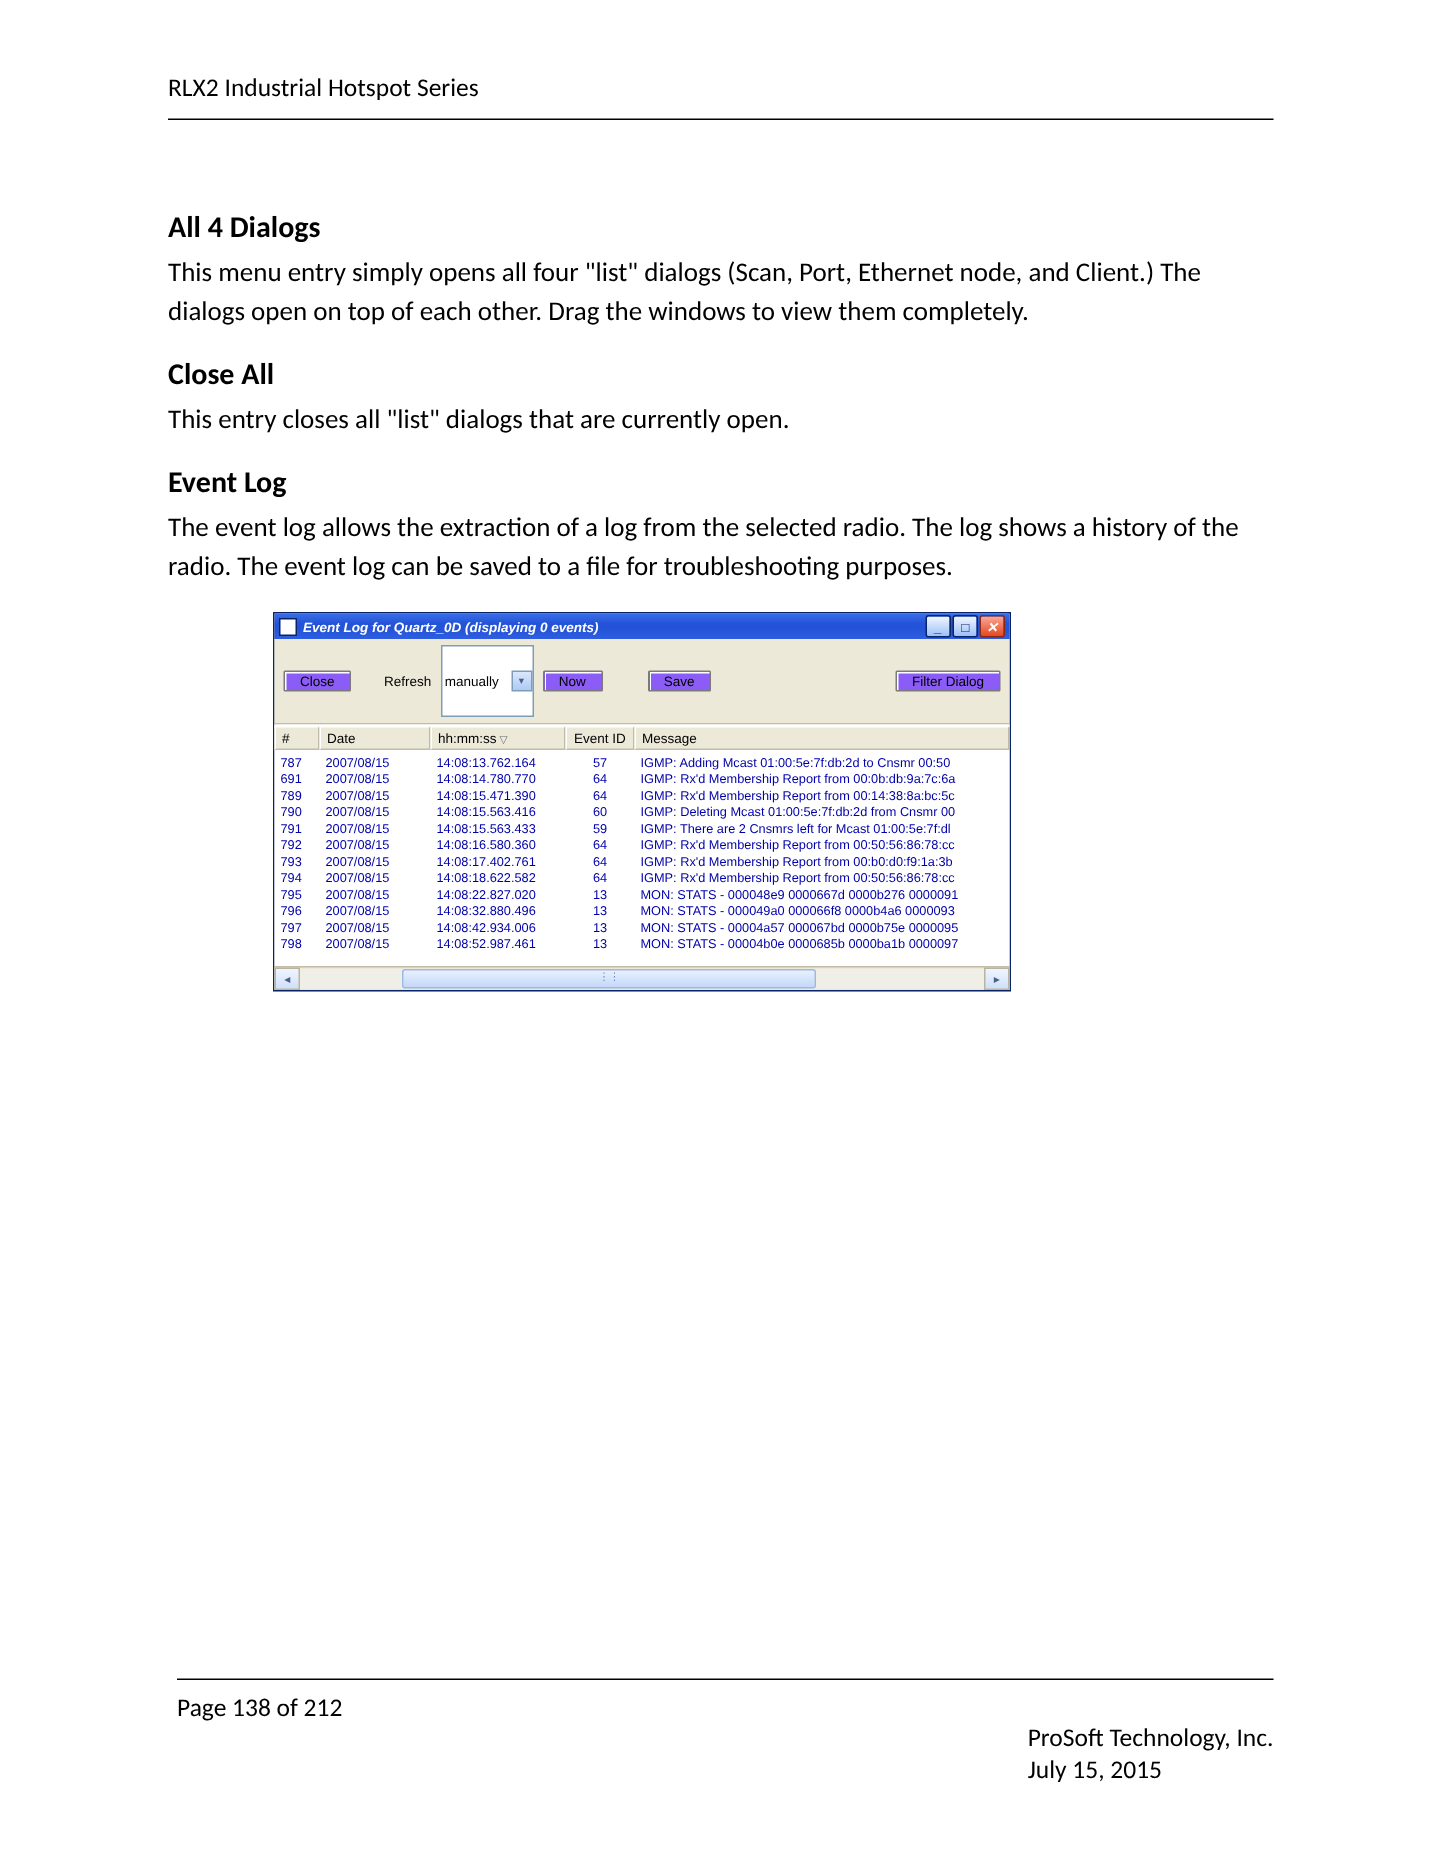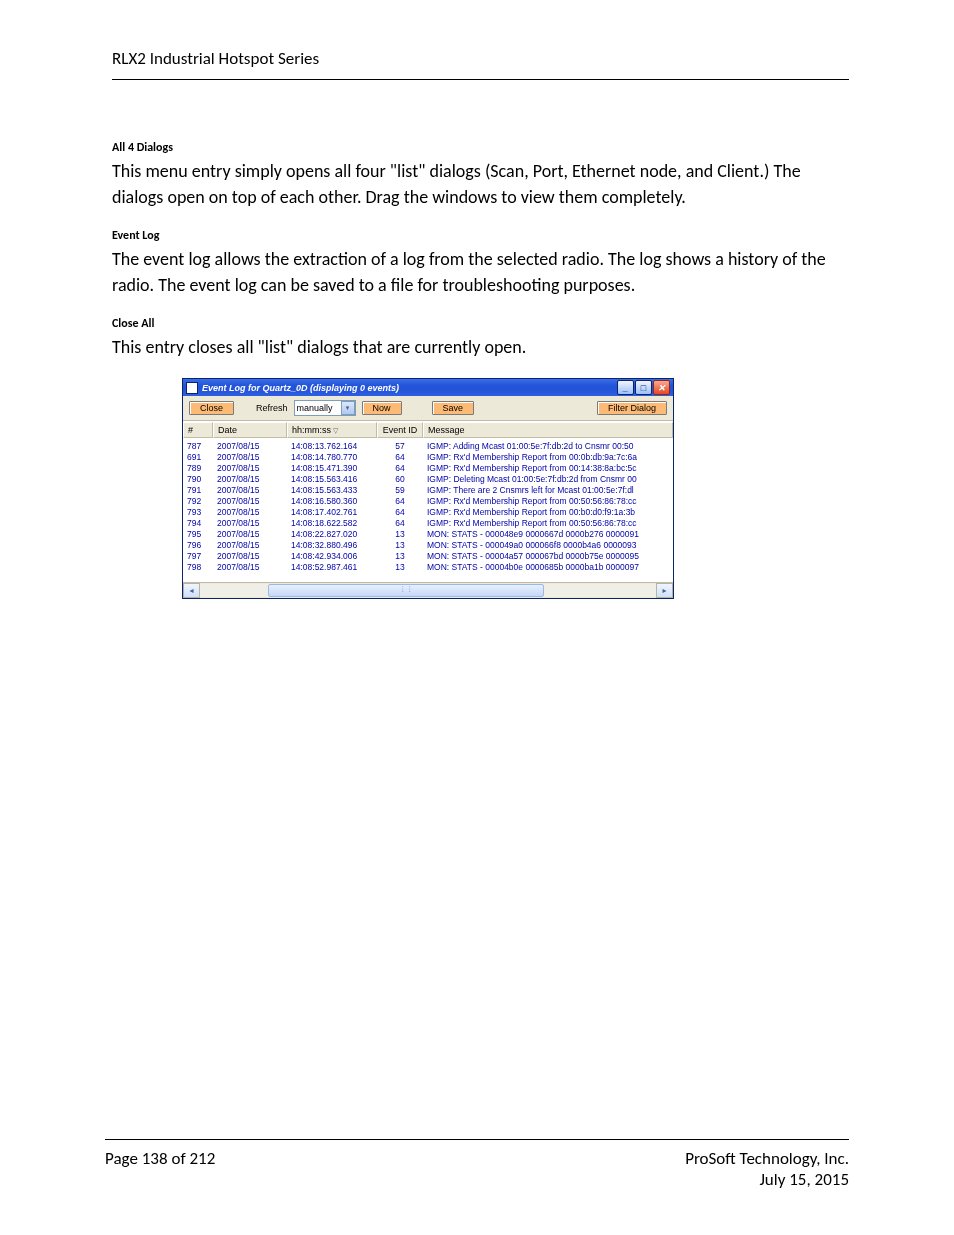--- a/index.html
+++ b/index.html
@@ -16,21 +16,21 @@
   .page {
     padding: 48px 105px 0 112px;
   }
   .header {
     font-size: 17px;
     padding-bottom: 10px;
     border-bottom: 1.5px solid #000;
     margin-bottom: 60px;
   }
   h3 {
-    font-size: 12px;
+    font-size: 20px;
     font-weight: bold;
     margin: 0 0 4px 0;
   }
   p {
     font-size: 18px;
     margin: 0 0 18px 0;
     line-height: 1.45;
   }
   .sec { margin-bottom: 10px; }
 
@@ -67,28 +67,28 @@
     font-size:9px; font-weight:bold; border-radius:2px;
     background:linear-gradient(#f0f5ff,#9cc0f8);
     border:1px solid #0a246a; color:#0a246a;
   }
   .tb-btn.close { background:linear-gradient(#f8a898,#e7471f); color:#fff; border-color:#8b2a14;}
   .toolbar {
     background:#ece9d8; padding:4px 6px; display:flex; align-items:center;
     gap:6px; border-bottom:1px solid #c0bca8;
   }
   .btn {
-    font-size:9px; padding:1px 10px; background:#fdba74;
+    font-size:9px; padding:1px 10px; background:#8b5cf6;
     border:1px solid #7a7a7a; border-radius:1px;
     box-shadow: inset 1px 1px 0 #fff;
   }
   .lbl { font-size:9px; }
   .select {
     font-size:9px; background:#fff; border:1px solid #7f9db9;
-    display:flex; align-items:center; width:56px; height:14px; padding:0 2px;
+    display:flex; align-items:center; width:56px; height:14px; padding:16px 2px;
     justify-content:space-between;
   }
   .sel-arrow{
     width:12px;height:12px;background:linear-gradient(#dbe6fb,#aecaf5);
     border:1px solid #7f9db9; display:flex;align-items:center;justify-content:center;
     font-size:7px;color:#4d6185;margin-right:-2px;
   }
   .tbl-head {
     display:flex; background:#ece9d8; font-size:9px;
     border-top:1px solid #fff;
@@ -111,45 +111,45 @@
     border-top:1px solid #c0bca8;
   }
   .sbtn{width:15px;height:13px;border:1px solid #b8b4a2;background:linear-gradient(#f0f5ff,#cfe0fb);
     display:flex;align-items:center;justify-content:center;font-size:8px;color:#4d6185;}
   .track{flex:1;background:#efefe7;height:13px;position:relative;}
   .thumb{position:absolute;left:15%;width:60%;top:0;bottom:0;background:linear-gradient(#e8f0fe,#c4d8f8);
     border:1px solid #9cb8e6;border-radius:2px;text-align:center;font-size:7px;color:#6a88bf;}
 
   
   .footer{
-    position:absolute; left:105px; right:105px; bottom:45px;
+    position:absolute; left:118px; right:105px; bottom:45px;
     border-top:1.5px solid #000; padding-top:8px;
     display:flex; justify-content:space-between; font-size:17px;
   }
-  .footer .r{text-align:right;}
+  .footer .r{margin-top:20px;}
 </style>
 </head>
 <body>
 
 <div class="page">
   <div class="header">RLX2 Industrial Hotspot Series</div>
 
   <div class="sec">
     <h3>All 4 Dialogs</h3>
     <p>This menu entry simply opens all four "list" dialogs (Scan, Port, Ethernet node, and Client.) The dialogs open on top of each other.  Drag the windows to view them completely.</p>
   </div>
 
   <div class="sec">
+    <h3>Close All</h3>
+    <p>This entry closes all "list" dialogs that are currently open.</p>
+  </div>
+
+  <div class="sec">
     <h3>Event Log</h3>
     <p>The event log allows the extraction of a log from the selected radio. The log shows a history of the radio. The event log can be saved to a file for troubleshooting purposes.</p>
-  </div>
-
-  <div class="sec">
-    <h3>Close All</h3>
-    <p>This entry closes all "list" dialogs that are currently open.</p>
   </div>
 
   <div class="win">
     <div class="titlebar">
       <div class="win-icon"></div>
       <div class="win-title">Event Log for Quartz_0D (displaying 0 events)</div>
       <div class="tb-btns">
         <div class="tb-btn">_</div>
         <div class="tb-btn">□</div>
         <div class="tb-btn close">✕</div>

